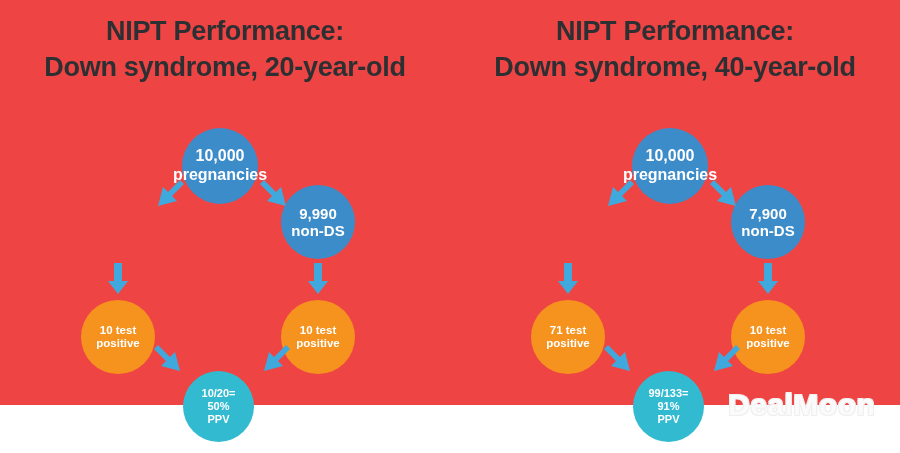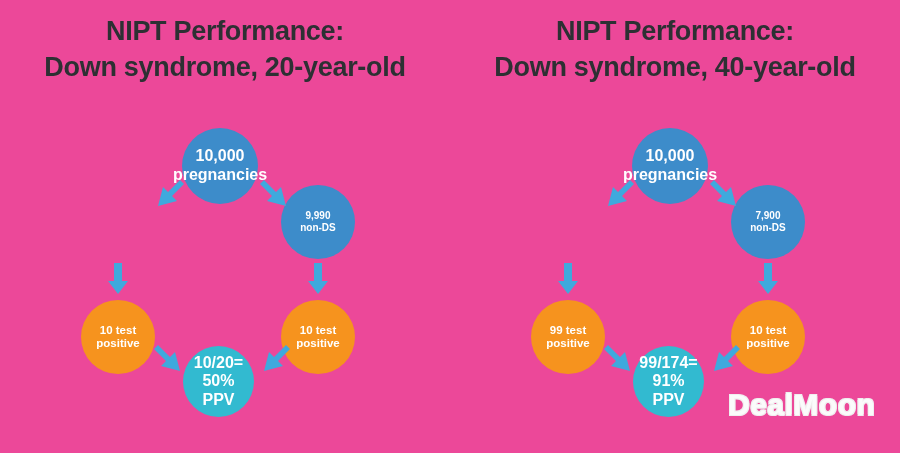--- a/index.html
+++ b/index.html
@@ -11,22 +11,22 @@
     width: 900px;
     height: 453px;
     font-family: "Liberation Sans", sans-serif;
     overflow: hidden;
     position: relative;
   }
 
   .page {
     position: relative;
     width: 900px;
-    height: 453px;
-    background: #ec4899;
+    height: 405px;
+    background: #ef4444;
   }
 
   .panel {
     position: absolute;
     top: 0;
     width: 450px;
     height: 453px;
   }
   .panel-left  { left: 0; }
   .panel-right { left: 450px; }
@@ -58,24 +58,24 @@
     line-height: 1.16;
     white-space: pre-line;
     box-sizing: border-box;
   }
   .node.blue   { background: #3d8cca; }
   .node.orange { background: #f6931e; }
   .node.teal   { background: #32bad0; }
 
   .n-top    { width: 76px; height: 76px; left: 182px; top: 128px; font-size: 16px; }
   .n-left   { width: 74px; height: 74px; left:  81px; top: 185px; font-size: 12.5px; }
-  .n-right  { width: 74px; height: 74px; left: 281px; top: 185px; font-size: 10px; }
+  .n-right  { width: 74px; height: 74px; left: 281px; top: 185px; font-size: 15px; }
   .n-oleft  { width: 74px; height: 74px; left:  81px; top: 300px; font-size: 11.5px; }
   .n-oright { width: 74px; height: 74px; left: 281px; top: 300px; font-size: 11.5px; }
-  .n-ppv    { width: 71px; height: 71px; left: 183px; top: 346px; font-size: 16px; }
+  .n-ppv    { width: 71px; height: 71px; left: 183px; top: 371px; font-size: 11px; }
 
   
   .arrow {
     position: absolute;
     color: #3fa9dd;
     line-height: 0;
   }
   .arrow svg { display: block; }
 
   .a-topleft   { left: 152px; top: 180px; }
@@ -168,27 +168,27 @@
     <div class="panel-title">NIPT Performance:
 Down syndrome, 40-year-old</div>
 
     <div class="node blue n-top">10,000
 pregnancies</div>
 
 
     <div class="node blue n-right">7,900
 non-DS</div>
 
-    <div class="node orange n-oleft">99 test
+    <div class="node orange n-oleft">71 test
 positive</div>
 
     <div class="node orange n-oright">10 test
 positive</div>
 
-    <div class="node teal n-ppv">99/174=
+    <div class="node teal n-ppv">99/133=
 91%
 PPV</div>
 
     <div class="arrow a-topleft">
       <svg width="34" height="34" viewBox="0 0 34 34" aria-hidden="true">
         <path d="M32 4 L20 16 L25 21 L6 26 L11 7 L16 12 L28 0 Z" fill="#3fa9dd"></path>
       </svg>
     </div>
     <div class="arrow a-topright">
       <svg width="34" height="34" viewBox="0 0 34 34" aria-hidden="true">

